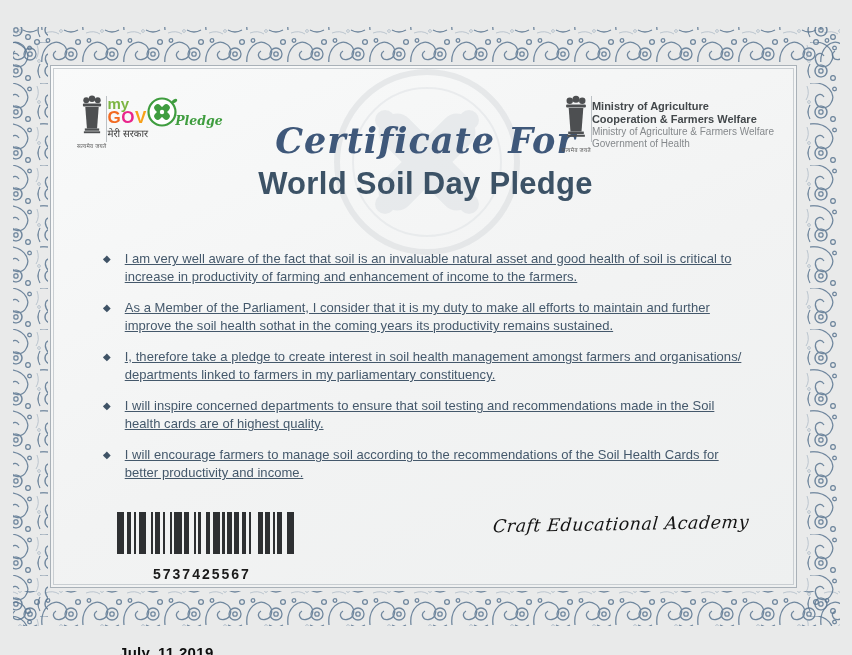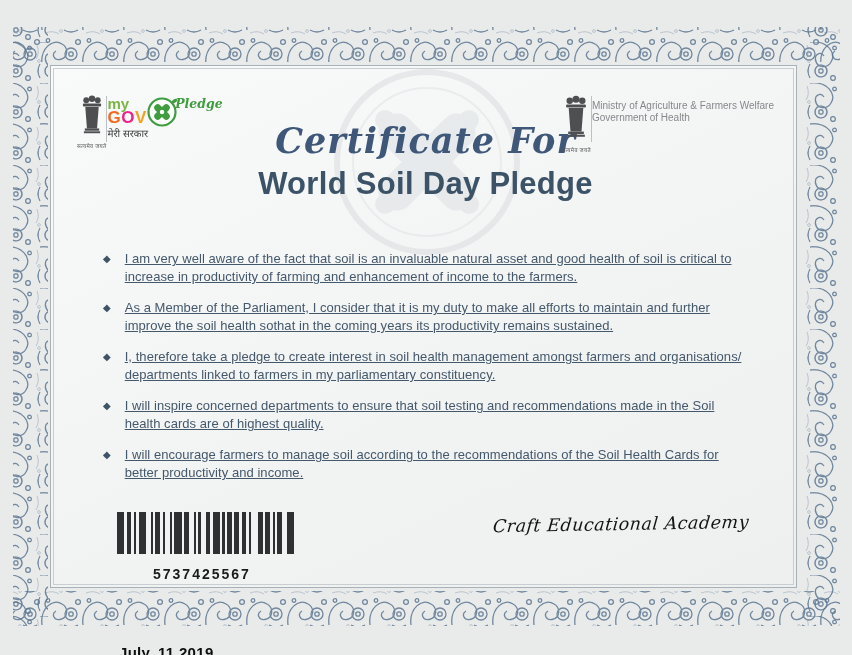--- a/index.html
+++ b/index.html
@@ -31,21 +31,21 @@
   .emblem-wrap { text-align:center; }
   .emblem-caption { font-size:5.5px; color:#555; letter-spacing:.3px; white-space:nowrap; }
   .v-divider { width:1px; height:46px; background:#bcc1c5; margin-top:2px; }
 
   .mygov-text { line-height:1; padding-top:2px; }
   .mygov-my { font-size:15px; font-weight:bold; color:#7cb543; display:block; }
   .mygov-gov { font-size:17px; font-weight:bold; letter-spacing:.5px; display:block; margin-top:-2px; }
   .gov-g { color:#f26a21; } .gov-o { color:#e9258c; } .gov-v { color:#f7a11a; }
   .mygov-sub { font-size:10px; color:#3c3c3c; display:block; margin-top:3px; white-space:nowrap; }
 
-  .pledge-logo { display:flex; align-items:flex-start; margin-left:-2px; margin-top:2px; }
+  .pledge-logo { display:flex; align-items:flex-end; margin-left:-2px; margin-top:2px; }
   .pledge-label {
     font-size:12.5px; font-weight:bold; font-style:italic; color:#3f9d3f;
     margin-left:-3px; font-family:"DejaVu Serif", serif;
   }
 
   .ministry-text { line-height:1.2; padding-top:6px; }
   .ministry-l1, .ministry-l2 { font-size:11px; font-weight:bold; color:#43484b; display:block; }
   .ministry-l3, .ministry-l4 { font-size:10px; color:#85898c; display:block; }
 
   .title-block { position:absolute; left:4px; right:0; top:54px; text-align:center; z-index:1; }
@@ -185,20 +185,22 @@
             <rect x="3.5" y="10" width="19" height="3" rx="1"></rect>
             <polygon points="6,13.5 20,13.5 18.3,36 7.7,36"></polygon>
             <rect x="5.5" y="36" width="15" height="2.4"></rect>
             <rect x="4.5" y="39" width="17" height="2"></rect>
           </g>
         </svg>
         <div class="emblem-caption">सत्यमेव जयते</div>
       </div>
       <div class="v-divider"></div>
       <div class="ministry-text">
+        <span class="ministry-l1">Ministry of Agriculture</span>
+        <span class="ministry-l2">Cooperation &amp; Farmers Welfare</span>
         <span class="ministry-l3">Ministry of Agriculture &amp; Farmers Welfare</span>
         <span class="ministry-l4">Government of Health</span>
       </div>
     </div>
   </div>
 
   <div class="title-block">
     <span class="script-heading">Certificate For</span>
     <span class="cert-title">World Soil Day Pledge</span>
   </div>

